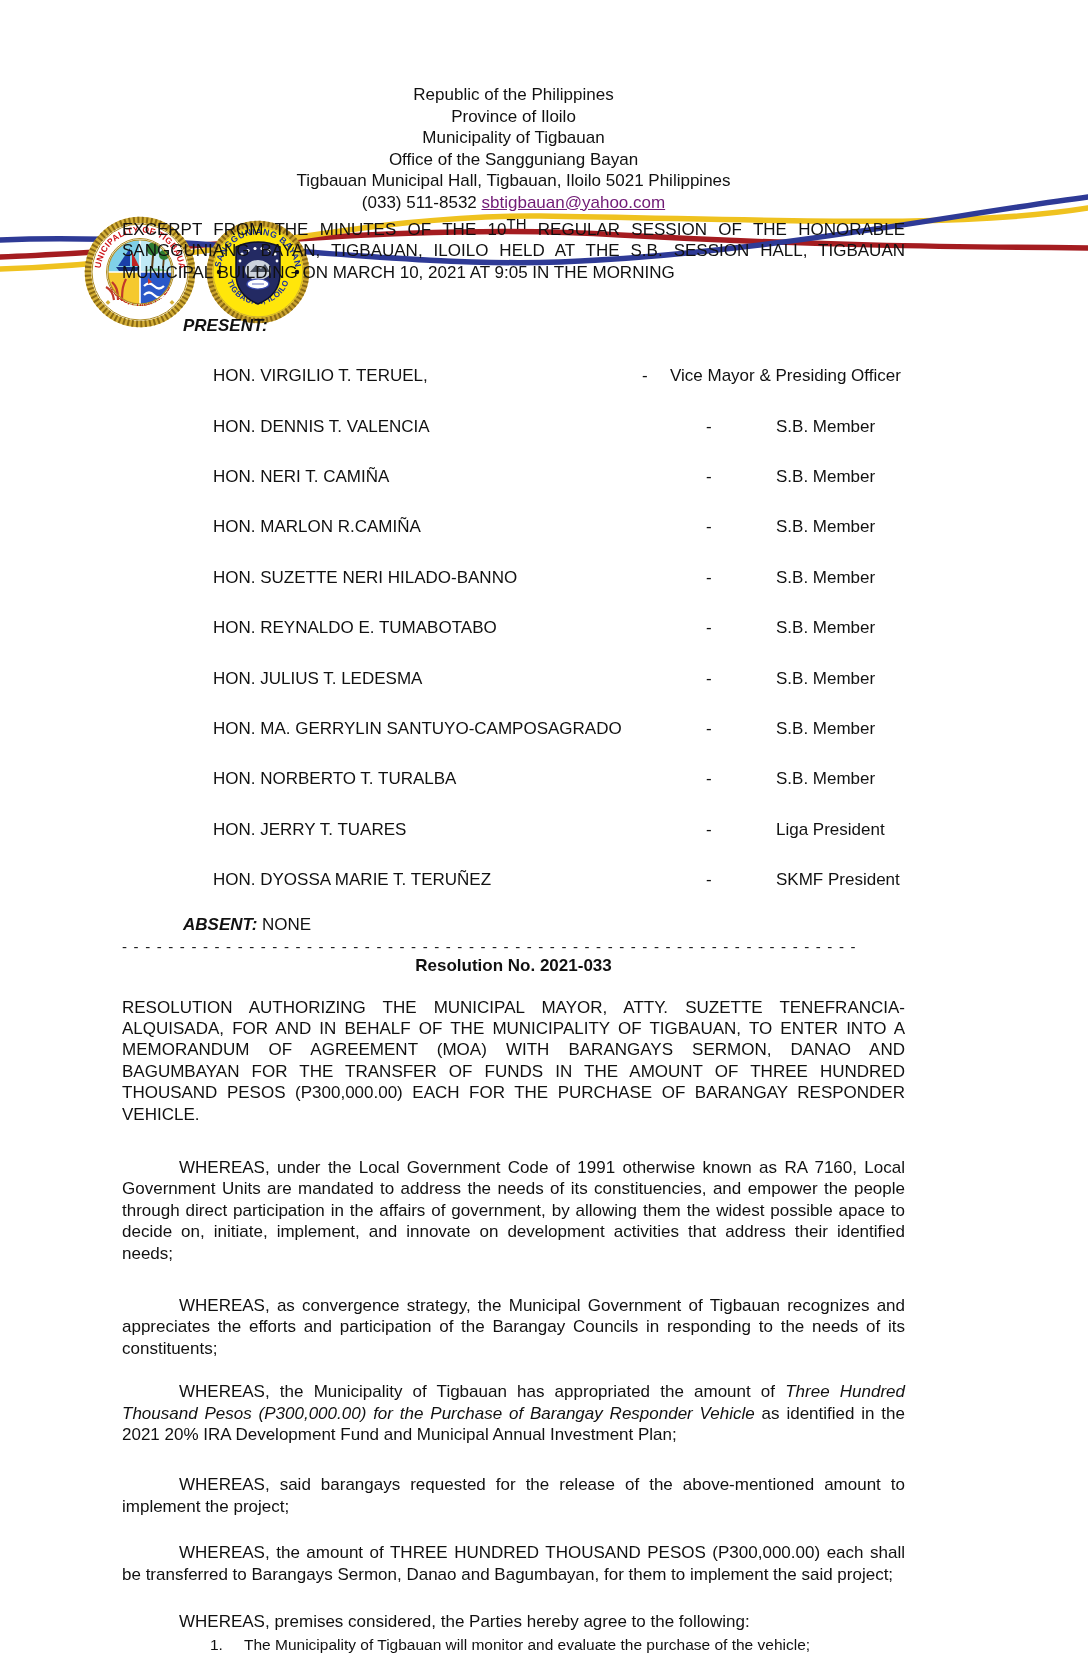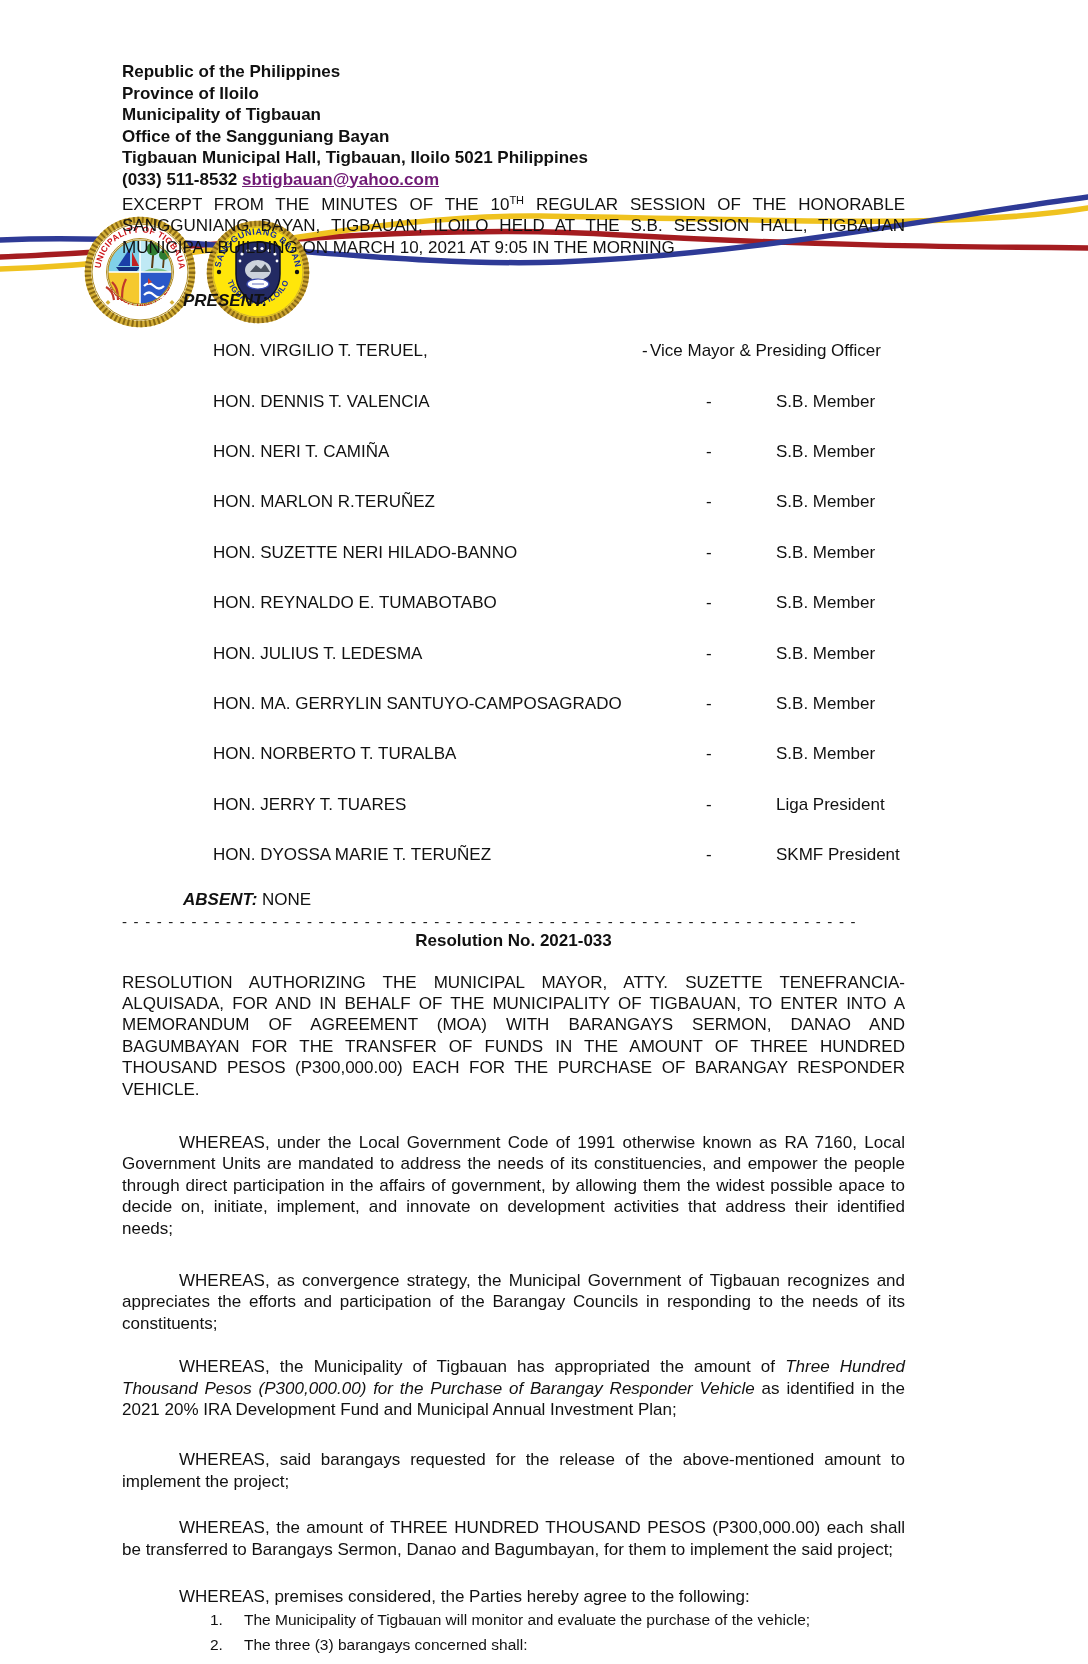--- a/index.html
+++ b/index.html
@@ -7,31 +7,31 @@
     position:relative;width:1088px;height:1664px;margin:0 auto;
     background:#ffffff;overflow:hidden;
     font-family:"Liberation Sans","DejaVu Sans",sans-serif;
     color:#111;font-size:17px;
   }
   .ribbons{position:absolute;left:0;top:0;z-index:1;}
   .seal{position:absolute;z-index:2;}
   .seal-muni{left:84px;top:216px;}
   .seal-sb{left:206px;top:220px;}
   .content{position:relative;z-index:3;margin-left:122px;width:783px;}
-  .header{padding-top:61px;text-align:left;line-height:21.5px;font-weight:bold;}
+  .header{padding-top:84px;text-align:center;line-height:21.5px;}
   .header .email{color:#701a75;text-decoration:underline;cursor:pointer;}
   .excerpt{margin-top:106px;text-align:justify;line-height:21.5px;}
-  .sup{font-size:11px;vertical-align:6px;letter-spacing:0;}
+  .sup{font-size:15px;vertical-align:6px;letter-spacing:0;}
   .present-label{margin-top:32px;margin-left:61px;font-weight:bold;font-style:italic;line-height:22px;}
   .att-row{position:relative;height:22.4px;line-height:22.4px;white-space:nowrap;margin-top:28px;}
   .att-name{position:absolute;left:91px;}
   .att-dash{position:absolute;left:584px;}
   .att-title{position:absolute;left:654px;}
   .row-first .att-dash{left:520px;}
-  .row-first .att-title{left:528px;}
+  .row-first .att-title{left:548px;}
   .absent-line{margin-top:22px;margin-left:61px;line-height:21.5px;}
   .absent-label{font-weight:bold;font-style:italic;}
   .separator{margin-top:4px;height:16px;line-height:16px;font-size:15px;
     letter-spacing:1.2px;white-space:pre;overflow:hidden;width:783px;color:#222;}
   .res-title{text-align:center;font-weight:bold;line-height:21.5px;}
   .doc-par{margin:0;text-align:justify;line-height:21.4px;}
   .m-body{margin-top:20px;}
   .m-w1{margin-top:32px;}
   .m-w2{margin-top:31px;}
   .m-w3{margin-top:22px;}
@@ -155,21 +155,21 @@
       <span class="att-name">HON. DENNIS T. VALENCIA</span>
       <span class="att-dash">-</span>
       <span class="att-title">S.B. Member</span>
     </div>
     <div class="att-row">
       <span class="att-name">HON. NERI T. CAMIÑA</span>
       <span class="att-dash">-</span>
       <span class="att-title">S.B. Member</span>
     </div>
     <div class="att-row">
-      <span class="att-name">HON. MARLON R.TERUÑEZ</span>
+      <span class="att-name">HON. MARLON R.CAMIÑA</span>
       <span class="att-dash">-</span>
       <span class="att-title">S.B. Member</span>
     </div>
     <div class="att-row">
       <span class="att-name">HON. SUZETTE NERI HILADO-BANNO</span>
       <span class="att-dash">-</span>
       <span class="att-title">S.B. Member</span>
     </div>
     <div class="att-row">
       <span class="att-name">HON. REYNALDO E. TUMABOTABO</span>

